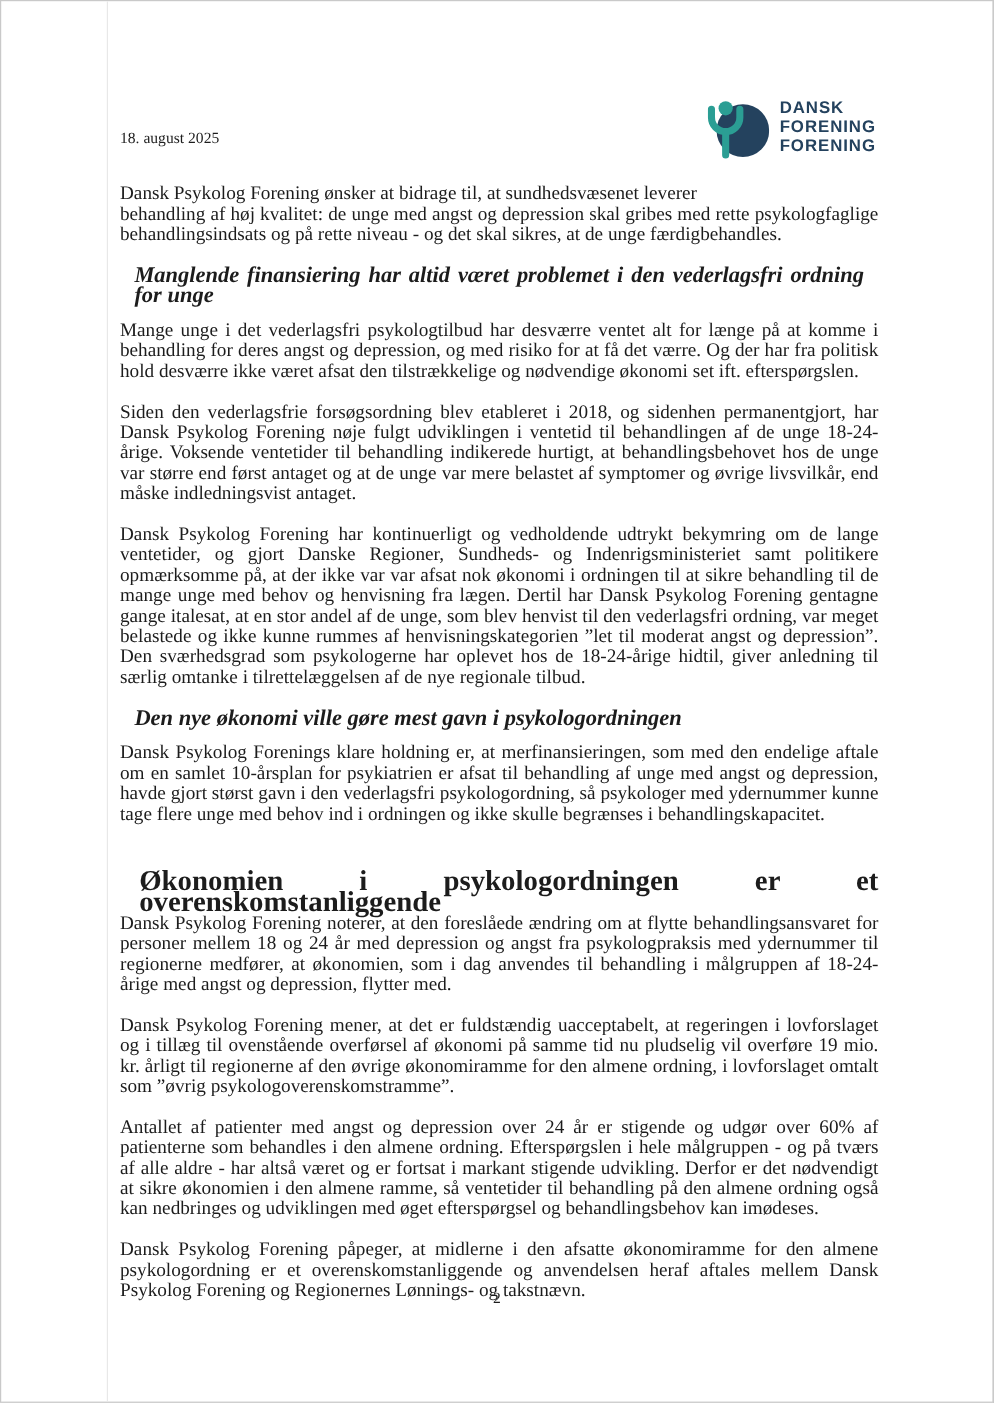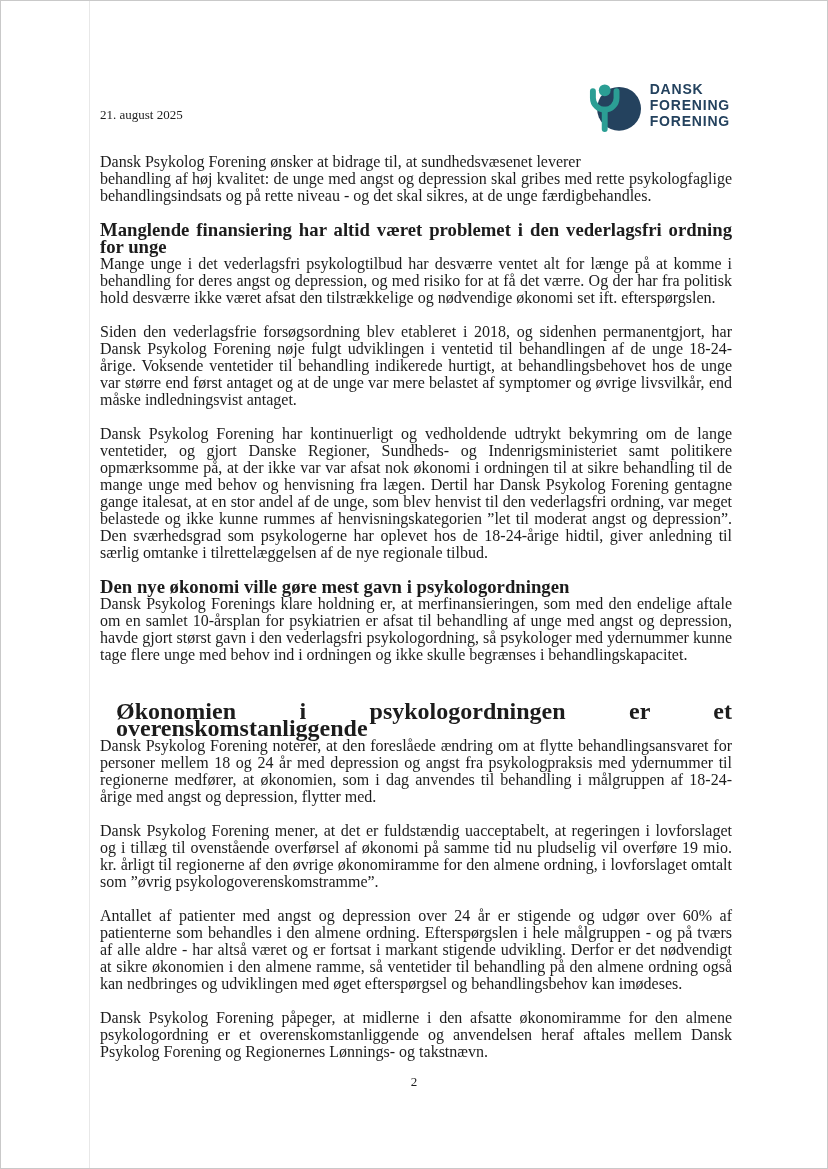--- a/index.html
+++ b/index.html
@@ -59,21 +59,22 @@
     text-align: justify;
     hyphens: auto;
     -webkit-hyphens: auto;
   }
 
   .para {
     margin: 0 0 17px 0;
     white-space: pre-line;
   }
   .heading-italic {
-    margin: 0;
+    font-style: italic;
+    margin: 12px;
   }
   .heading-bold {
     font-weight: 700;
     margin: 40px 0 0 16px;
   }
 
   .doc-footer {
     position: absolute;
     left: 0; right: 0;
     bottom: 78px;
@@ -82,21 +83,21 @@
     color: #1c1c1c;
   }
 </style>
 </head>
 <body>
 
 <div class="page">
   <div class="scan-line"></div>
 
   <header class="doc-header">
-    <div class="doc-date">21. august 2025</div>
+    <div class="doc-date">18. august 2025</div>
 
     <div class="logo">
       <svg class="logo-icon" width="54" height="54" viewBox="0 0 64 64" aria-hidden="true">
         <circle cx="38" cy="33" r="26" fill="#24425e"></circle>
         <circle cx="21" cy="11" r="7" fill="#2b9e94"></circle>
         <path d="M7 12 v8 a14 14 0 0 0 28 0 v-8" fill="none" stroke="#2b9e94" stroke-width="7" stroke-linecap="round"></path>
         <path d="M21 34 V 57" fill="none" stroke="#2b9e94" stroke-width="7" stroke-linecap="round"></path>
       </svg>
       <div class="logo-text">
         <span>DANSK</span>

